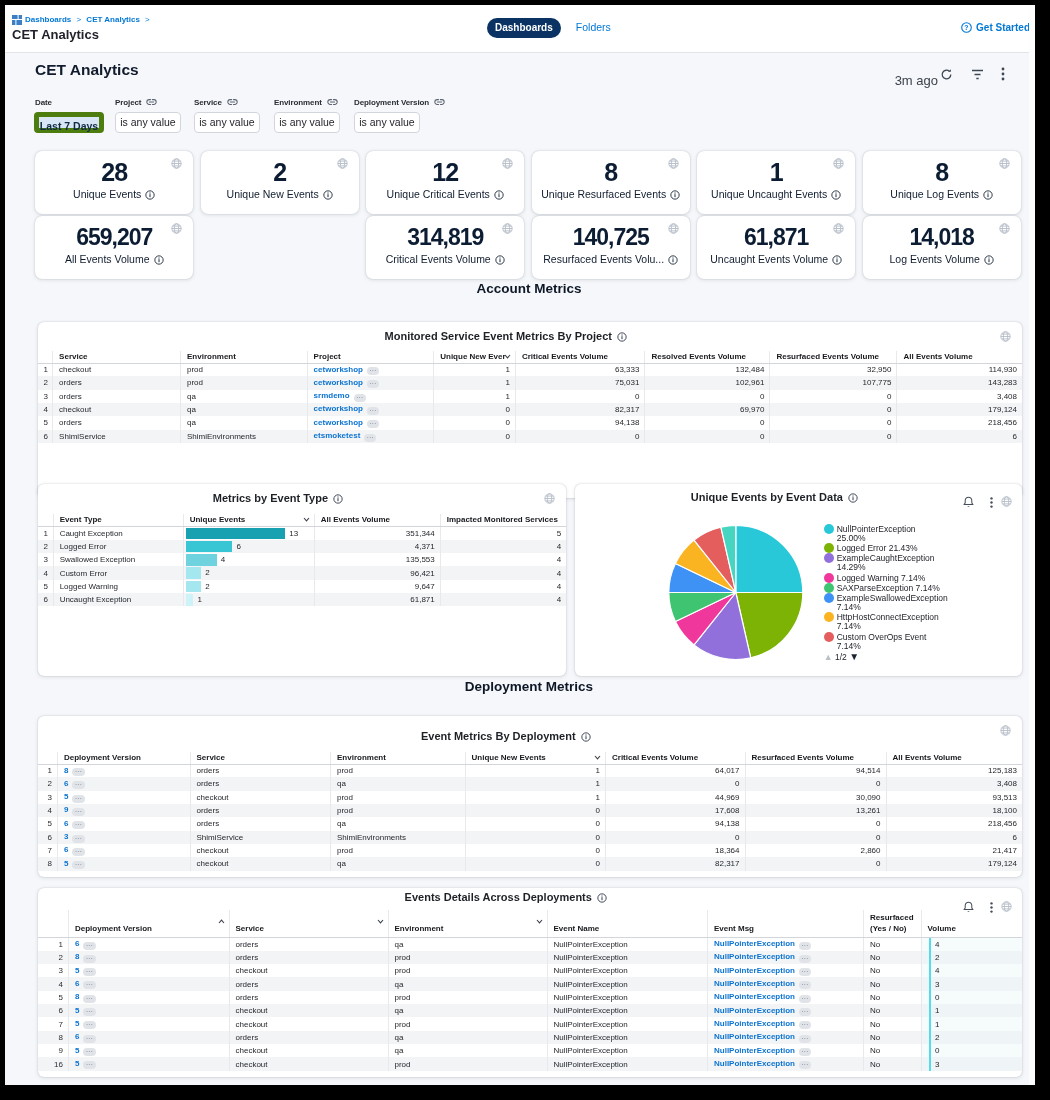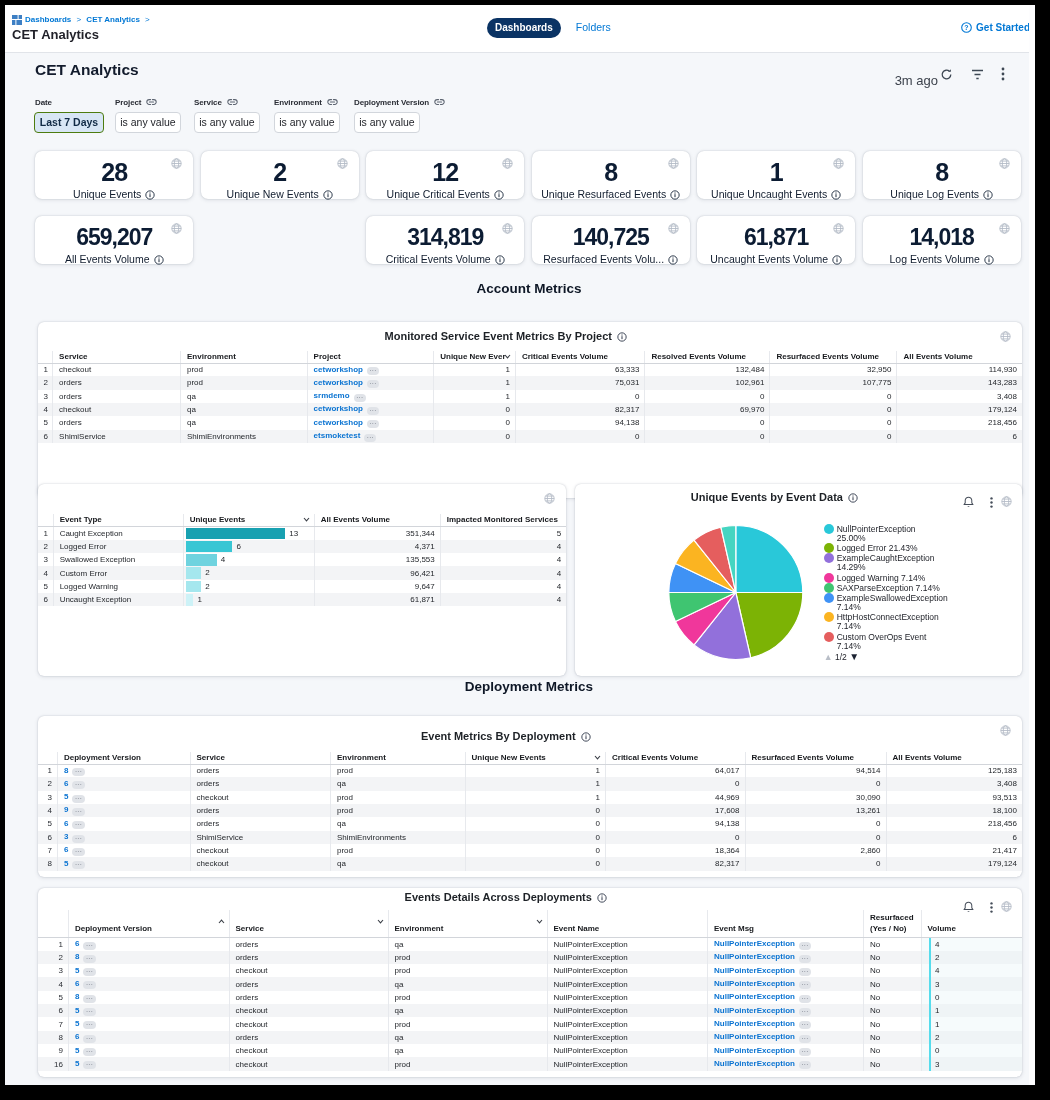--- a/index.html
+++ b/index.html
@@ -12,24 +12,24 @@
 #pagetitle{position:absolute;left:7px;top:21.5px;font-size:13px;font-weight:bold;color:#22222a;}
 #tabs{position:absolute;left:482px;top:12px;height:20px;}
 .pill-dark{display:inline-block;background:#0a3364;color:#fff;font-size:10px;font-weight:bold;border-radius:10px;padding:4px 8px 0 8px;height:19.5px;}
 .folders{display:inline-block;color:#0278d5;font-size:10.5px;margin-left:15px;padding-top:4px;vertical-align:top;}
 #getstarted{position:absolute;right:5px;top:17px;font-size:10px;color:#0278d5;font-weight:bold;}
 #scrollbar{position:absolute;right:0;top:0;width:6px;height:100%;background:#fdfdfe;z-index:9;}
 #content{position:absolute;left:0;top:0;width:1024px;height:1080px;}
 .h1{position:absolute;left:30px;top:56px;font-size:15.5px;font-weight:bold;color:#121b2c;}
 .flabel{position:absolute;top:93px;font-size:8px;font-weight:bold;color:#2a2d35;letter-spacing:-0.1px;}
 .finput{position:absolute;top:107px;height:20.5px;background:#fff;border:1px solid #d2d6dc;border-radius:4px;font-size:10.5px;color:#23252b;text-align:center;line-height:19px;}
-.finput.date{background:#d8e6f5;border:1px solid #4d7c0f;font-weight:600;color:#112a45;}
+.finput.date{background:#d8e6f5;border:5px solid #4d7c0f;font-weight:600;color:#112a45;}
 .linkico{display:inline-block;margin-left:5px;vertical-align:-1px;}
 
-.tile{position:absolute;width:158.4px;height:48px;background:#fff;border-radius:7px;box-shadow:0 0 1.5px rgba(40,50,70,0.25),0 1px 4px rgba(40,50,70,0.12);}
+.tile{position:absolute;width:158.4px;height:63px;background:#fff;border-radius:7px;box-shadow:0 0 1.5px rgba(40,50,70,0.25),0 1px 4px rgba(40,50,70,0.12);}
 .tile .num{margin-top:7px;text-align:center;font-size:25px;line-height:29px;font-weight:bold;color:#0c1c33;letter-spacing:-1px;}
 .tile .lbl{margin-top:1px;text-align:center;font-size:10.5px;color:#101c2e;white-space:nowrap;}
 .tile .globe{position:absolute;right:11px;top:7px;}
 .sechead{position:absolute;left:12px;width:100%;text-align:center;font-size:13.5px;font-weight:bold;color:#0e1726;}
 
 .card{position:absolute;background:#fff;border-radius:6px;box-shadow:0 0 1.5px rgba(40,50,70,0.25),0 1px 4px rgba(40,50,70,0.12);}
 .cardtitle{text-align:center;font-size:11px;font-weight:bold;color:#1d2126;padding-right:48px;}
 
 table.tt{border-collapse:collapse;table-layout:fixed;width:100%;font-size:8px;color:#1e2126;}
 table.tt th{font-weight:bold;font-size:8px;color:#17191d;text-align:left;padding:0 0 2px 6px;border-bottom:1px solid #d2d5da;height:12.5px;vertical-align:bottom;white-space:nowrap;overflow:hidden;position:relative;}
@@ -373,20 +373,25 @@
               <td class="bl hl r">0</td>
               <td class="bl r">0</td>
               <td class="bl r">0</td>
               <td class="bl r">0</td>
               <td class="bl r">6</td>
             </tr>
     </tbody>
         </table>
       </div>
     <div class="card" style="left:32.5px;top:479px;width:528.8px;height:192px">
+    <div class="cardtitle" style="margin-top:8px">Metrics by Event Type<svg style="display:inline-block;vertical-align:-2px;margin-left:5px" width="10" height="10" viewBox="0 0 12 12">
+            <circle cx="6" cy="6" r="5" fill="none" stroke="#30394a" stroke-width="1.1"></circle>
+            <rect x="5.4" y="5" width="1.2" height="3.6" fill="#30394a"></rect>
+            <rect x="5.4" y="3" width="1.2" height="1.3" fill="#30394a"></rect>
+          </svg></div>
     <svg style="position:absolute;right:11px;top:9px" width="11" height="11" viewBox="0 0 12 12">
           <g stroke="#b0b7c3" stroke-width="0.9" fill="none">
             <circle cx="6" cy="6" r="5.1"></circle>
             <ellipse cx="6" cy="6" rx="2.4" ry="5.1"></ellipse>
             <path d="M0.9 6h10.2M1.6 3.4h8.8M1.6 8.6h8.8"></path>
           </g>
         </svg>
     <table class="tt" style="position:absolute;left:0;top:30px">
     <colgroup>
             <col style="width:15.5px">

